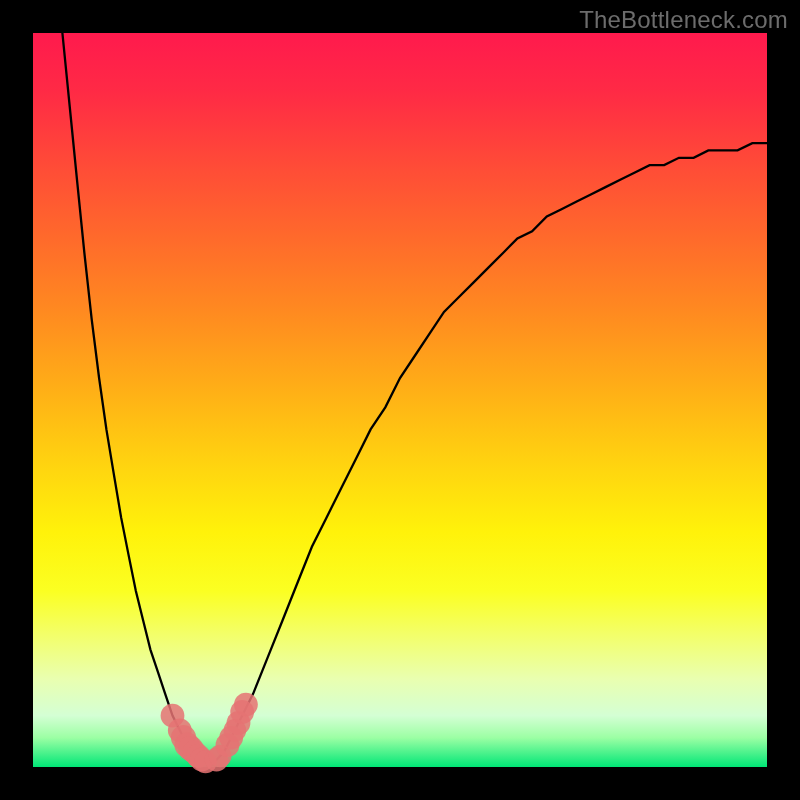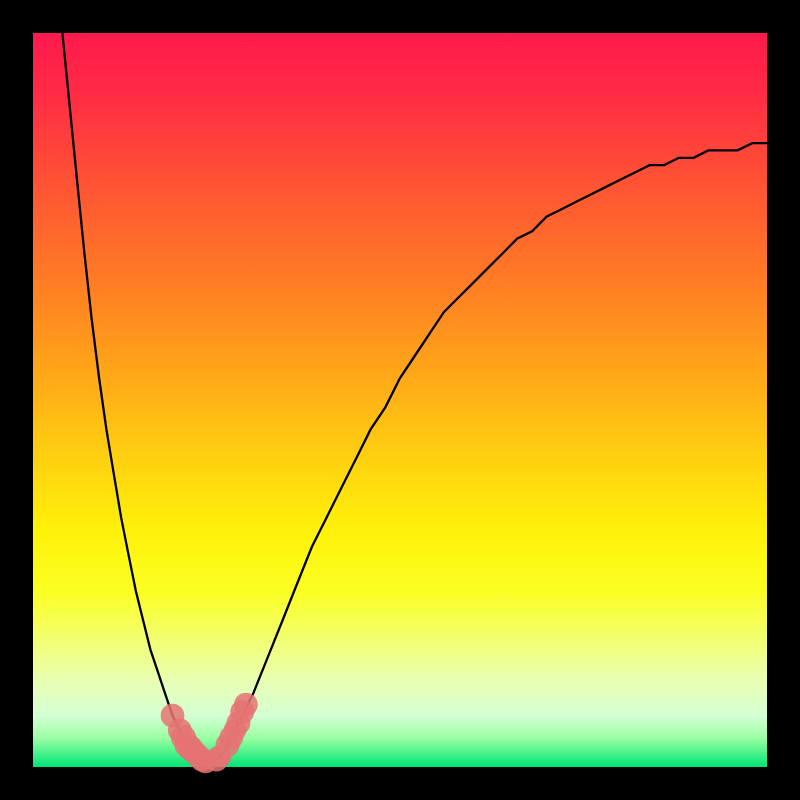--- a/index.html
+++ b/index.html
@@ -59,20 +59,21 @@
   .marker {
     fill: #e57373;
     fill-opacity: 0.85;
     stroke: none;
   }
 </style>
 </head>
 <body>
 
 <div class="frame">
+  <div class="watermark">TheBottleneck.com</div>
   <div class="plot">
     <svg class="curves" viewBox="0 0 734 734">
       <path id="curve-path" class="curve" d="M29.4 0.0 L36.7 73.4 L44.0 146.8 L51.4 220.2 L58.7 286.3 L66.1 345.0 L73.4 396.4 L80.7 440.4 L88.1 484.4 L95.4 521.1 L102.8 557.8 L110.1 587.2 L117.4 616.6 L124.8 638.6 L132.1 660.6 L139.5 682.6 L146.8 697.3 L154.1 712.0 L161.5 719.3 L168.8 726.7 L176.2 734.0 L183.5 726.7 L190.8 719.3 L198.2 704.6 L205.5 690.0 L220.2 660.6 L234.9 623.9 L249.6 587.2 L264.2 550.5 L278.9 513.8 L293.6 484.4 L308.3 455.1 L323.0 425.7 L337.6 396.4 L352.3 374.3 L367.0 345.0 L381.7 323.0 L396.4 300.9 L411.0 278.9 L425.7 264.2 L440.4 249.6 L455.1 234.9 L469.8 220.2 L484.4 205.5 L499.1 198.2 L513.8 183.5 L528.5 176.2 L543.2 168.8 L557.8 161.5 L572.5 154.1 L587.2 146.8 L601.9 139.5 L616.6 132.1 L631.2 132.1 L645.9 124.8 L660.6 124.8 L675.3 117.4 L690.0 117.4 L704.6 117.4 L719.3 110.1 L734.0 110.1 "></path>
       <g id="markers-group">
           <circle cx="139.5" cy="682.6" r="11.9" class="marker"></circle>
           <circle cx="146.8" cy="697.3" r="11.9" class="marker"></circle>
           <circle cx="150.5" cy="704.6" r="12.6" class="marker"></circle>
           <circle cx="154.1" cy="712.0" r="12.6" class="marker"></circle>
           <circle cx="157.8" cy="715.6" r="12.6" class="marker"></circle>
           <circle cx="161.5" cy="719.3" r="11.9" class="marker"></circle>

